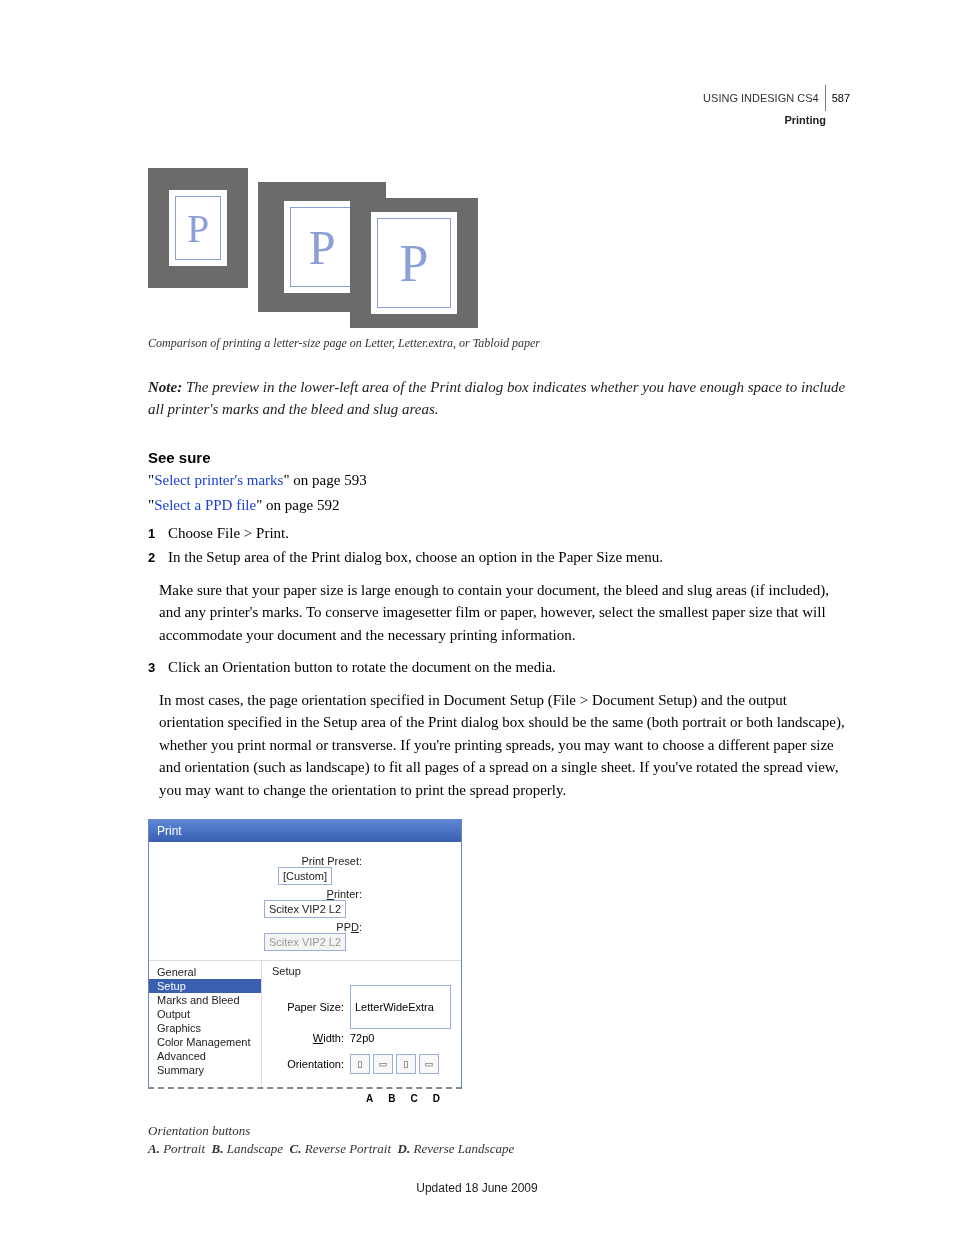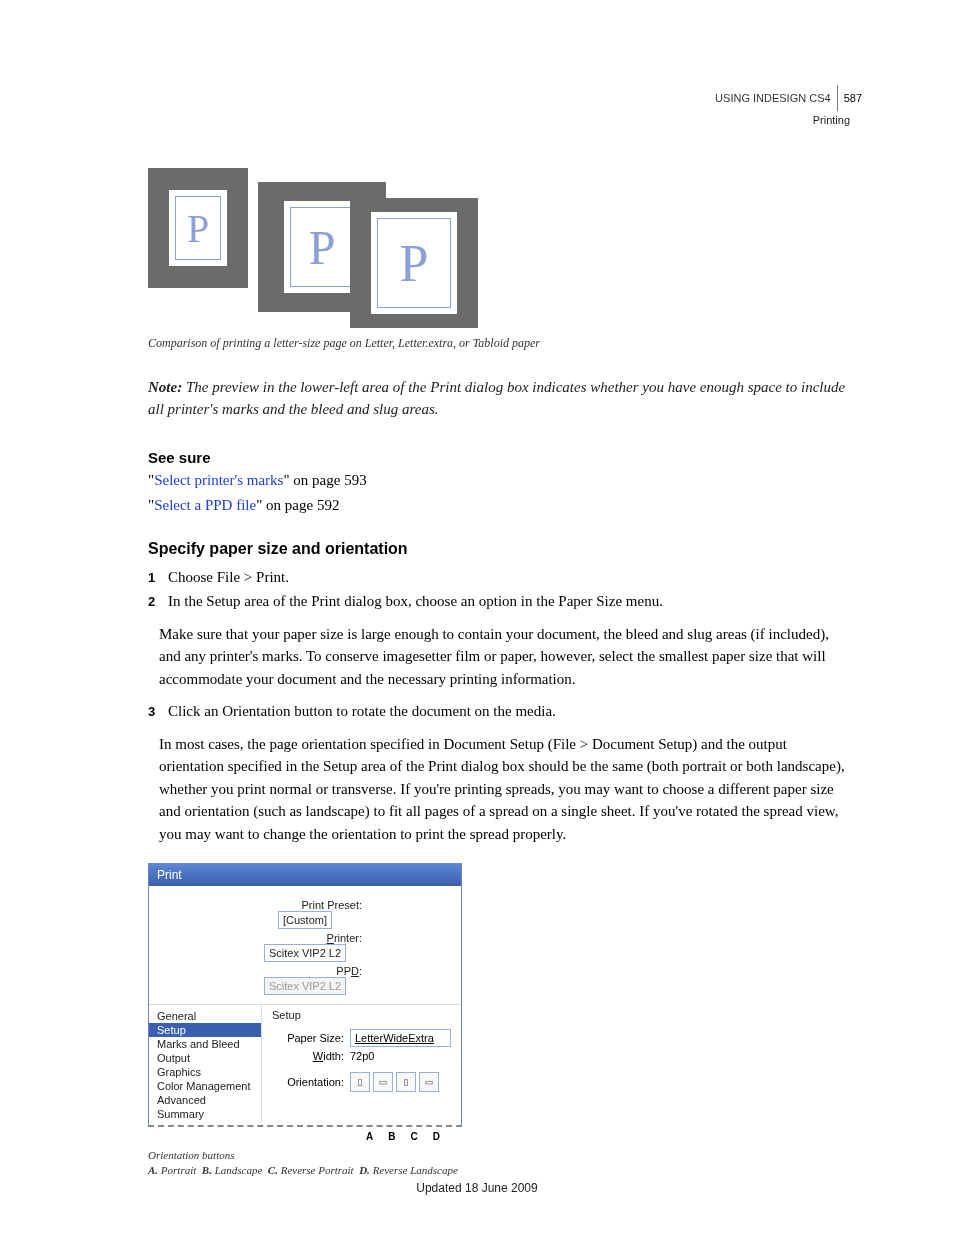--- a/index.html
+++ b/index.html
@@ -12,31 +12,31 @@
   .page {
     width: 954px;
     height: 1235px;
     position: relative;
     box-sizing: border-box;
     padding: 90px 98px 40px 148px;
   }
   .header {
     position: absolute;
     top: 85px;
-    right: 92px;
+    right: 104px;
     text-align: right;
     font-family: "Myriad Pro", Arial, sans-serif;
     font-size: 11px;
     line-height: 1.3;
   }
   .header .line1 { display:flex; align-items:center; justify-content:flex-end; }
   .header .using { color:#333; }
   .header .pnum { font-weight:normal; margin-left:6px; }
   .header .vbar { width:1px; height:26px; background:#7a7a7a; margin-left:6px; }
-  .header .printing { font-weight:normal; color:#222; margin-right:12px; margin-top:2px; }
+  .header .printing { font-weight:bold; color:#222; margin-right:24px; margin-top:2px; }
 
   .figure-row {
     position: relative;
     height: 160px;
     margin-top: 78px;
     margin-bottom: 8px;
   }
   .swatch {
     position:absolute;
     background:#6b6b6b;
@@ -181,43 +181,43 @@
     flex:1;
     padding:4px 10px 10px 10px;
   }
   .panel .phdr { color:#222; margin-bottom:8px; }
   .panel .row {
     display:flex;
     align-items:center;
     margin:3px 0;
   }
   .panel .row label { width:72px; text-align:right; padding-right:6px; }
-  .panel .row .sel { border:1px solid #9aaedc; background:#fff; padding:1px 4px; flex:1; height:14px; line-height:14px;text-decoration:underline; }
+  .panel .row .sel { border:1px solid #9aaedc; background:#fff; padding:14px 4px; flex:1; height:14px; line-height:14px; }
   .obtns { display:flex; gap:3px; }
   .obtn {
     width:18px; height:18px;
     border:1px solid #9aaedc;
     background:#f8f8f8;
     display:flex; align-items:center; justify-content:center;
     font-size:9px; color:#444;
   }
   .letters {
     display:flex;
     gap:15px;
     font-family: Arial, sans-serif;
     font-size:10px;
     font-weight:bold;
     margin-left:218px;
     margin-top:4px;
   }
   .caption2 {
     font-style: italic;
-    font-size: 11px;
+    font-size: 13px;
     color:#333;
-    margin-top:6px;
+    margin-top:18px;
     line-height:1.4;
   }
   .caption2 b { font-weight:bold; font-style:italic; }
 
   .footer {
     position:absolute;
     bottom:40px;
     left:0; right:0;
     text-align:center;
     font-family: Arial, sans-serif;
@@ -265,21 +265,20 @@
   </div>
 
   <h3 class="seealso">See sure</h3>
   <div class="xref">
     <span>"</span><a href="#">Select printer's marks</a><span>" on page 593</span>
   </div>
   <div class="xref">
     <span>"</span><a href="#">Select a PPD file</a><span>" on page 592</span>
   </div>
 
-  <h3 class="section">Specify paper size and orientation</h3>
 
   <div class="step">
     <span class="num">1</span>
     <span>Choose File &gt; Print.</span>
   </div>
   <div class="step">
     <span class="num">2</span>
     <span>In the Setup area of the Print dialog box, choose an option in the Paper Size menu.</span>
   </div>
   <p class="body">Make sure that your paper size is large enough to contain your document, the bleed and slug areas (if included), and any printer's marks. To conserve imagesetter film or paper, however, select the smallest paper size that will accommodate your document and the necessary printing information.</p>

